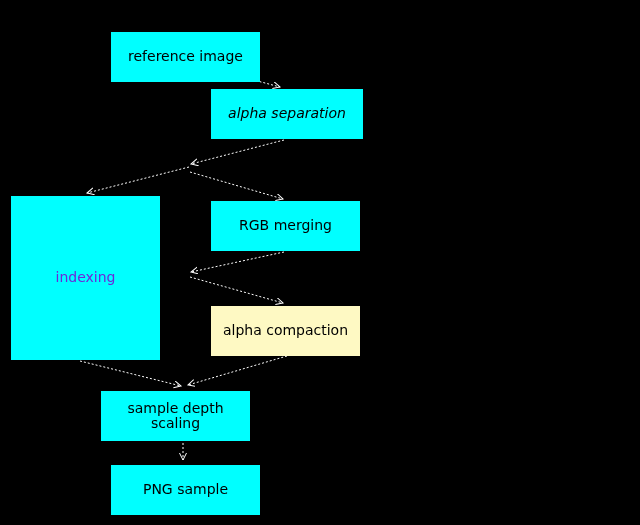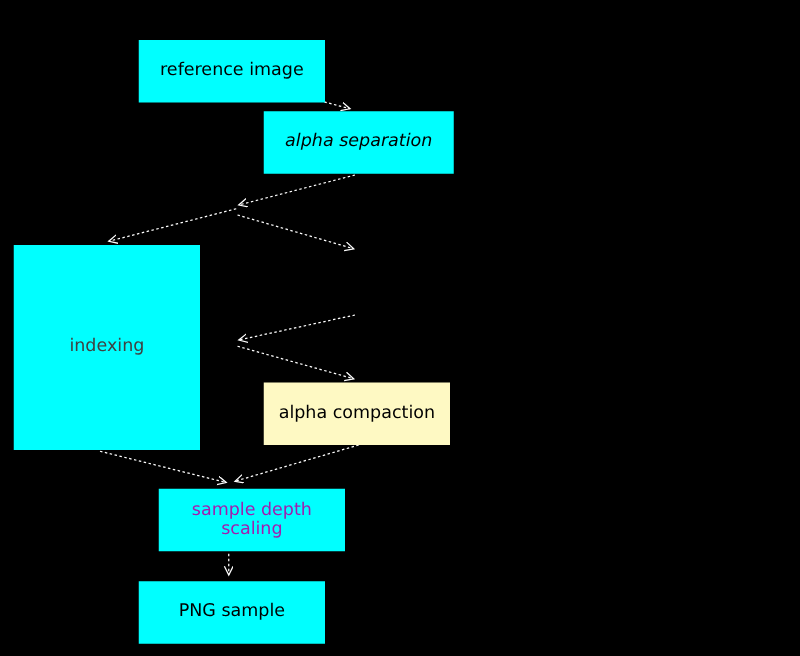--- a/index.html
+++ b/index.html
@@ -55,26 +55,29 @@
         <line x1="183" y1="443" x2="183" y2="460" stroke="#ffffff" stroke-width="1" stroke-dasharray="2 2" marker-end="url(#arrowhead)"></line>
       </g>
   </svg>
 
   <div class="node" style="left: 111px; top: 11px; width: 149px; height: 50px; background: rgb(0, 255, 255); color: rgb(0, 0, 0); margin-top: 21px;">
     <span>reference image</span>
   </div>
   <div class="node" style="left: 211px; top: 89px; width: 152px; height: 50px; background: rgb(0, 255, 255); color: rgb(0, 0, 0); font-style: italic;">
     <span>alpha separation</span>
   </div>
-  <div class="node" style="left: 11px; top: 196px; width: 149px; height: 164px; background: rgb(0, 255, 255); color: #404040;">
+  <div class="node" style="left: 11px; top: 196px; width: 149px; height: 164px; background: rgb(0, 255, 255); color: #6d28d9;">
     <span>indexing</span>
+  </div>
+  <div class="node" style="left: 211px; top: 201px; width: 149px; height: 50px; background: rgb(0, 255, 255); color: rgb(0, 0, 0);">
+    <span>RGB merging</span>
   </div>
   <div class="node" style="left: 211px; top: 306px; width: 149px; height: 50px; background: #fef9c3; color: rgb(0, 0, 0);">
     <span>alpha compaction</span>
   </div>
-  <div class="node" style="left: 127px; top: 391px; width: 149px; height: 50px; background: rgb(0, 255, 255); color: #a21caf; justify-content: flex-end;">
+  <div class="node" style="left: 101px; top: 391px; width: 149px; height: 50px; background: rgb(0, 255, 255); color: #000000; justify-content: flex-end;">
     <span>sample depth scaling</span>
   </div>
   <div class="node" style="left: 111px; top: 465px; width: 149px; height: 50px; background: rgb(0, 255, 255); color: rgb(0, 0, 0);">
     <span>PNG sample</span>
   </div>
 
 </div>
 
 </body></html>

